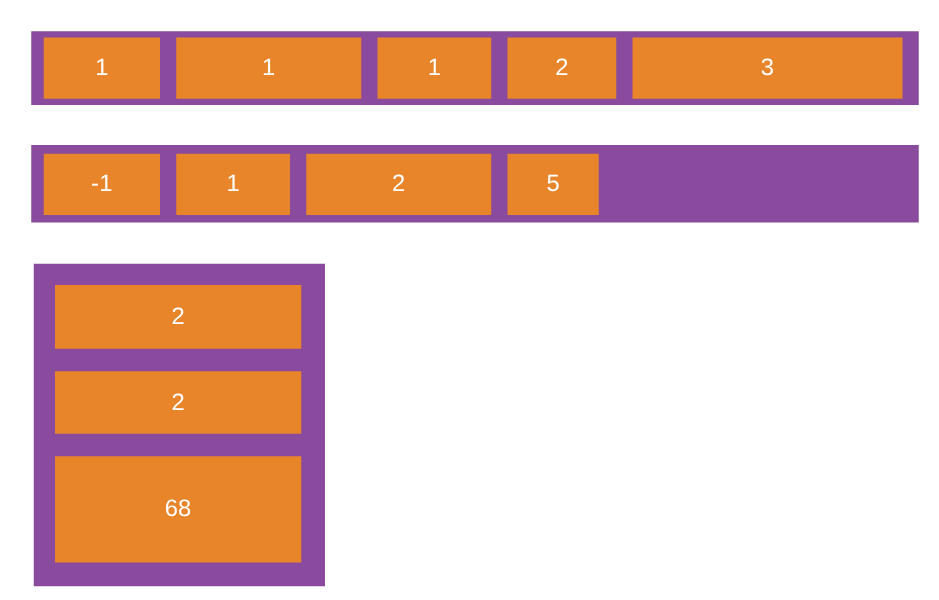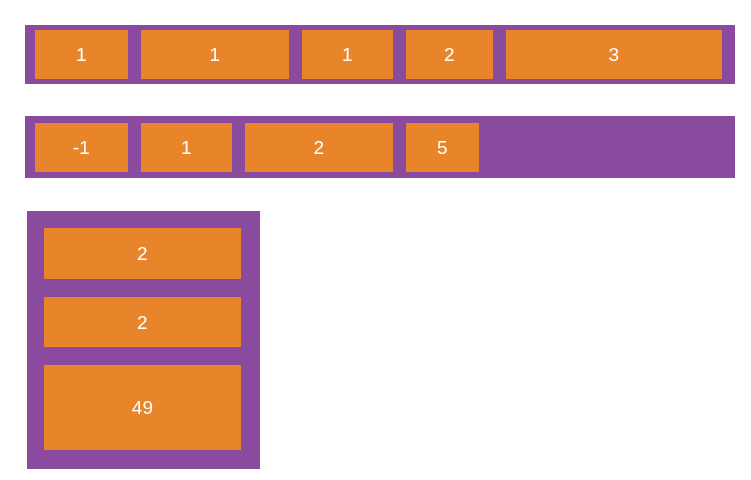--- a/index.html
+++ b/index.html
@@ -110,16 +110,16 @@
   <div class="flex-container row" id="container-2">
     <div class="flex-item" id="c2-i0">-1</div>
     <div class="flex-item" id="c2-i1">1</div>
     <div class="flex-item" id="c2-i2">2</div>
     <div class="flex-item" id="c2-i3">5</div>
   </div>
 
   <div class="flex-container column" id="container-3">
     <div class="flex-item" id="c3-i0">2</div>
     <div class="flex-item" id="c3-i1">2</div>
-    <div class="flex-item" id="c3-i2">49</div>
+    <div class="flex-item" id="c3-i2">68</div>
   </div>
 
 </div>
 
 </body></html>

